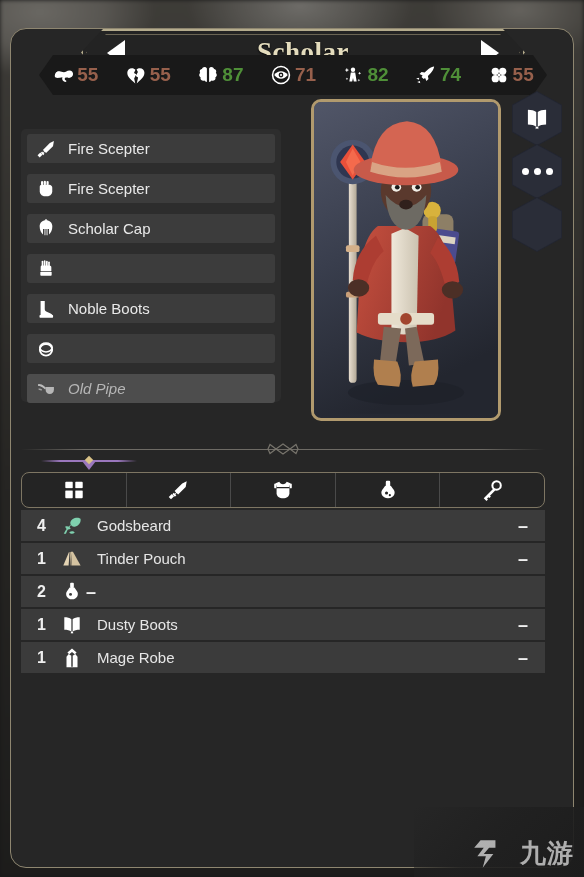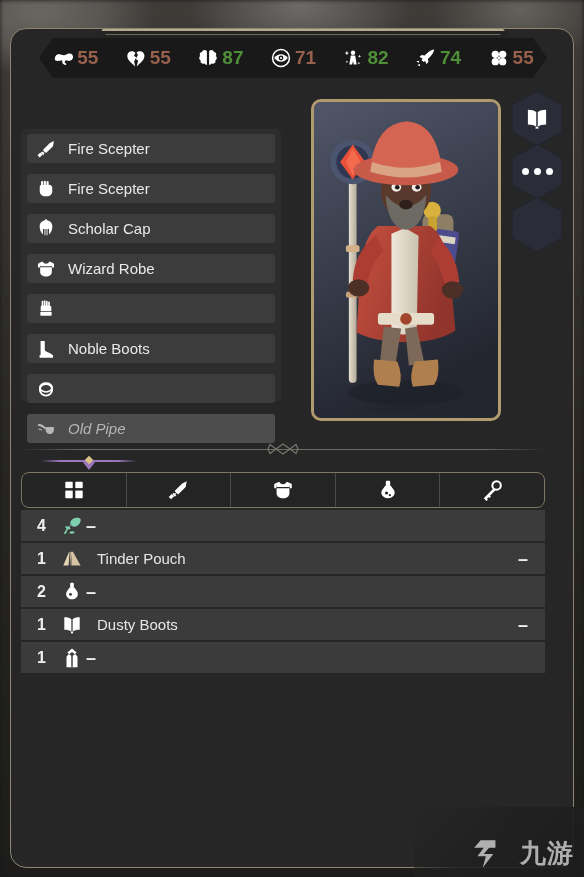--- a/index.html
+++ b/index.html
@@ -65,21 +65,21 @@
     position: absolute; top: 50%; transform: translateY(-50%);
     width: 0; height: 0;
     cursor: pointer;
   }
   .nav-left  { left: 24px;  border-top: 13px solid transparent; border-bottom: 13px solid transparent; border-right: 18px solid #ffffff; }
   .nav-right { right: 24px; border-top: 13px solid transparent; border-bottom: 13px solid transparent; border-left: 18px solid #ffffff; }
 
   
   .stats-bar {
     position: absolute;
-    left: 28px; top: 9px;
+    left: 28px; top: 26px;
     width: 508px; height: 40px;
     background: #191919;
     clip-path: polygon(14px 0, calc(100% - 14px) 0, 100% 50%, calc(100% - 14px) 100%, 14px 100%, 0 50%);
     display: flex; align-items: center; justify-content: space-around;
   }
   .stat { display: flex; align-items: center; gap: 3px; }
   .stat-icon { width: 22px; height: 22px; display: block; }
   .stat-val { font-size: 19px; font-weight: bold; font-family: "Liberation Sans", sans-serif; }
   .v-red   { color: #97604c; }
   .v-green { color: #4f8f38; }
@@ -363,29 +363,20 @@
       </div>
 
       <div class="equip-row">
         <svg class="slot-icon" viewBox="0 0 24 24" fill="#fff">
           <path d="M12 1.5c-4.4 0-7.6 3-7.6 7.4 0 4.1 1.8 7.5 4 9.8V12h1.8v7.5h1.1V12h1.4v7.5h1.1V12h1.8v6.7c2.2-2.3 4-5.7 4-9.8 0-4.4-3.2-7.4-7.6-7.4z"></path>
           <rect x="11.1" y="0" width="1.8" height="3.4" rx="0.9"></rect>
         </svg>
         <span class="eq-name">Scholar Cap</span>
       </div>
 
-      <div class="equip-row">
-        <svg class="slot-icon" viewBox="0 0 24 24" fill="#fff">
-          <path d="M4 4.5L8 3c.6 1.6 2 2.6 4 2.6S15.4 4.6 16 3l4 1.5-1.2 4.3H5.2z"></path>
-          <path d="M5 10h14v5.5c0 3.3-3 5.5-7 5.5s-7-2.2-7-5.5V10z"></path>
-          <rect x="2.4" y="5" width="2.4" height="5.2" rx="1"></rect>
-          <rect x="19.2" y="5" width="2.4" height="5.2" rx="1"></rect>
-        </svg>
-        <span class="eq-name">Wizard Robe</span>
-      </div>
 
       <div class="equip-row">
         <svg class="slot-icon" viewBox="0 0 24 24" fill="#fff">
           <rect x="6.8" y="2" width="2" height="7" rx="1"></rect>
           <rect x="9.4" y="1.5" width="2" height="7.5" rx="1"></rect>
           <rect x="12" y="2" width="2" height="7" rx="1"></rect>
           <rect x="14.6" y="3" width="2" height="6" rx="1"></rect>
           <path d="M5.6 9.5c0-.9.7-1.6 1.6-1.6h9c1.2 0 2.2 1 2.2 2.2v4.4H5.6V9.5z"></path>
           <rect x="5.2" y="15.2" width="13.6" height="5" rx="1"></rect>
         </svg>
@@ -582,20 +573,21 @@
     <div class="inv-list">
 
       <div class="inv-row">
         <span class="inv-qty">4</span>
         <svg class="inv-icon" viewBox="0 0 24 24" fill="#7fd0ae">
           <path d="M12.5 4.5c4-2.6 7.5-1.6 8.8-.4.8 3-1.2 7.4-5.4 8.4-3 .8-5-.6-5.6-2.6-.6-2.2.4-4.2 2.2-5.4z"></path>
           <path d="M3 20.5c2.4-5 5.6-8.6 10-11.4-3.6 3.2-6 6.9-7.6 11.4z"></path>
           <path d="M4.6 12.6c2.8-1 5.2.2 6 2.2-2.4 1.8-5.4 1-6-2.2z"></path>
           <path d="M9 18.8c2.2-1.6 4.8-1.2 6 .4-1.8 2-4.8 1.8-6-.4z"></path>
         </svg>
+        <span class="inv-name">Godsbeard</span>
         <span class="inv-minus">–</span>
       </div>
 
       <div class="inv-row">
         <span class="inv-qty">1</span>
         <svg class="inv-icon" viewBox="0 0 24 24" fill="#e4d4b4">
           <path d="M8.6 4.5L2.5 19h5.8l1-14.5z"></path>
           <path d="M10.8 4.2L12 19h9.4L13 4.2z" fill="#d4c2a0"></path>
           <path d="M9.6 4.4l.9 14.6h1.2L10.6 4.3z" fill="#bfae8d"></path>
         </svg>
@@ -624,20 +616,21 @@
         <span class="inv-minus">–</span>
       </div>
 
       <div class="inv-row">
         <span class="inv-qty">1</span>
         <svg class="inv-icon" viewBox="0 0 24 24" fill="#ffffff">
           <path d="M12 1.5l5 4.5-2 1.8-3-2.4-3 2.4L7 6z"></path>
           <path d="M8.4 7.6L6 10.6V22h12V10.6l-2.4-3-3.6 2.6z"></path>
           <rect x="11.2" y="9.6" width="1.6" height="12" fill="#3b3b3b"></rect>
         </svg>
+        <span class="inv-name">Mage Robe</span>
         <span class="inv-minus">–</span>
       </div>
 
     </div>
 
 
   </div>
 
   <div class="wm-shade"></div>
   <div class="watermark">

